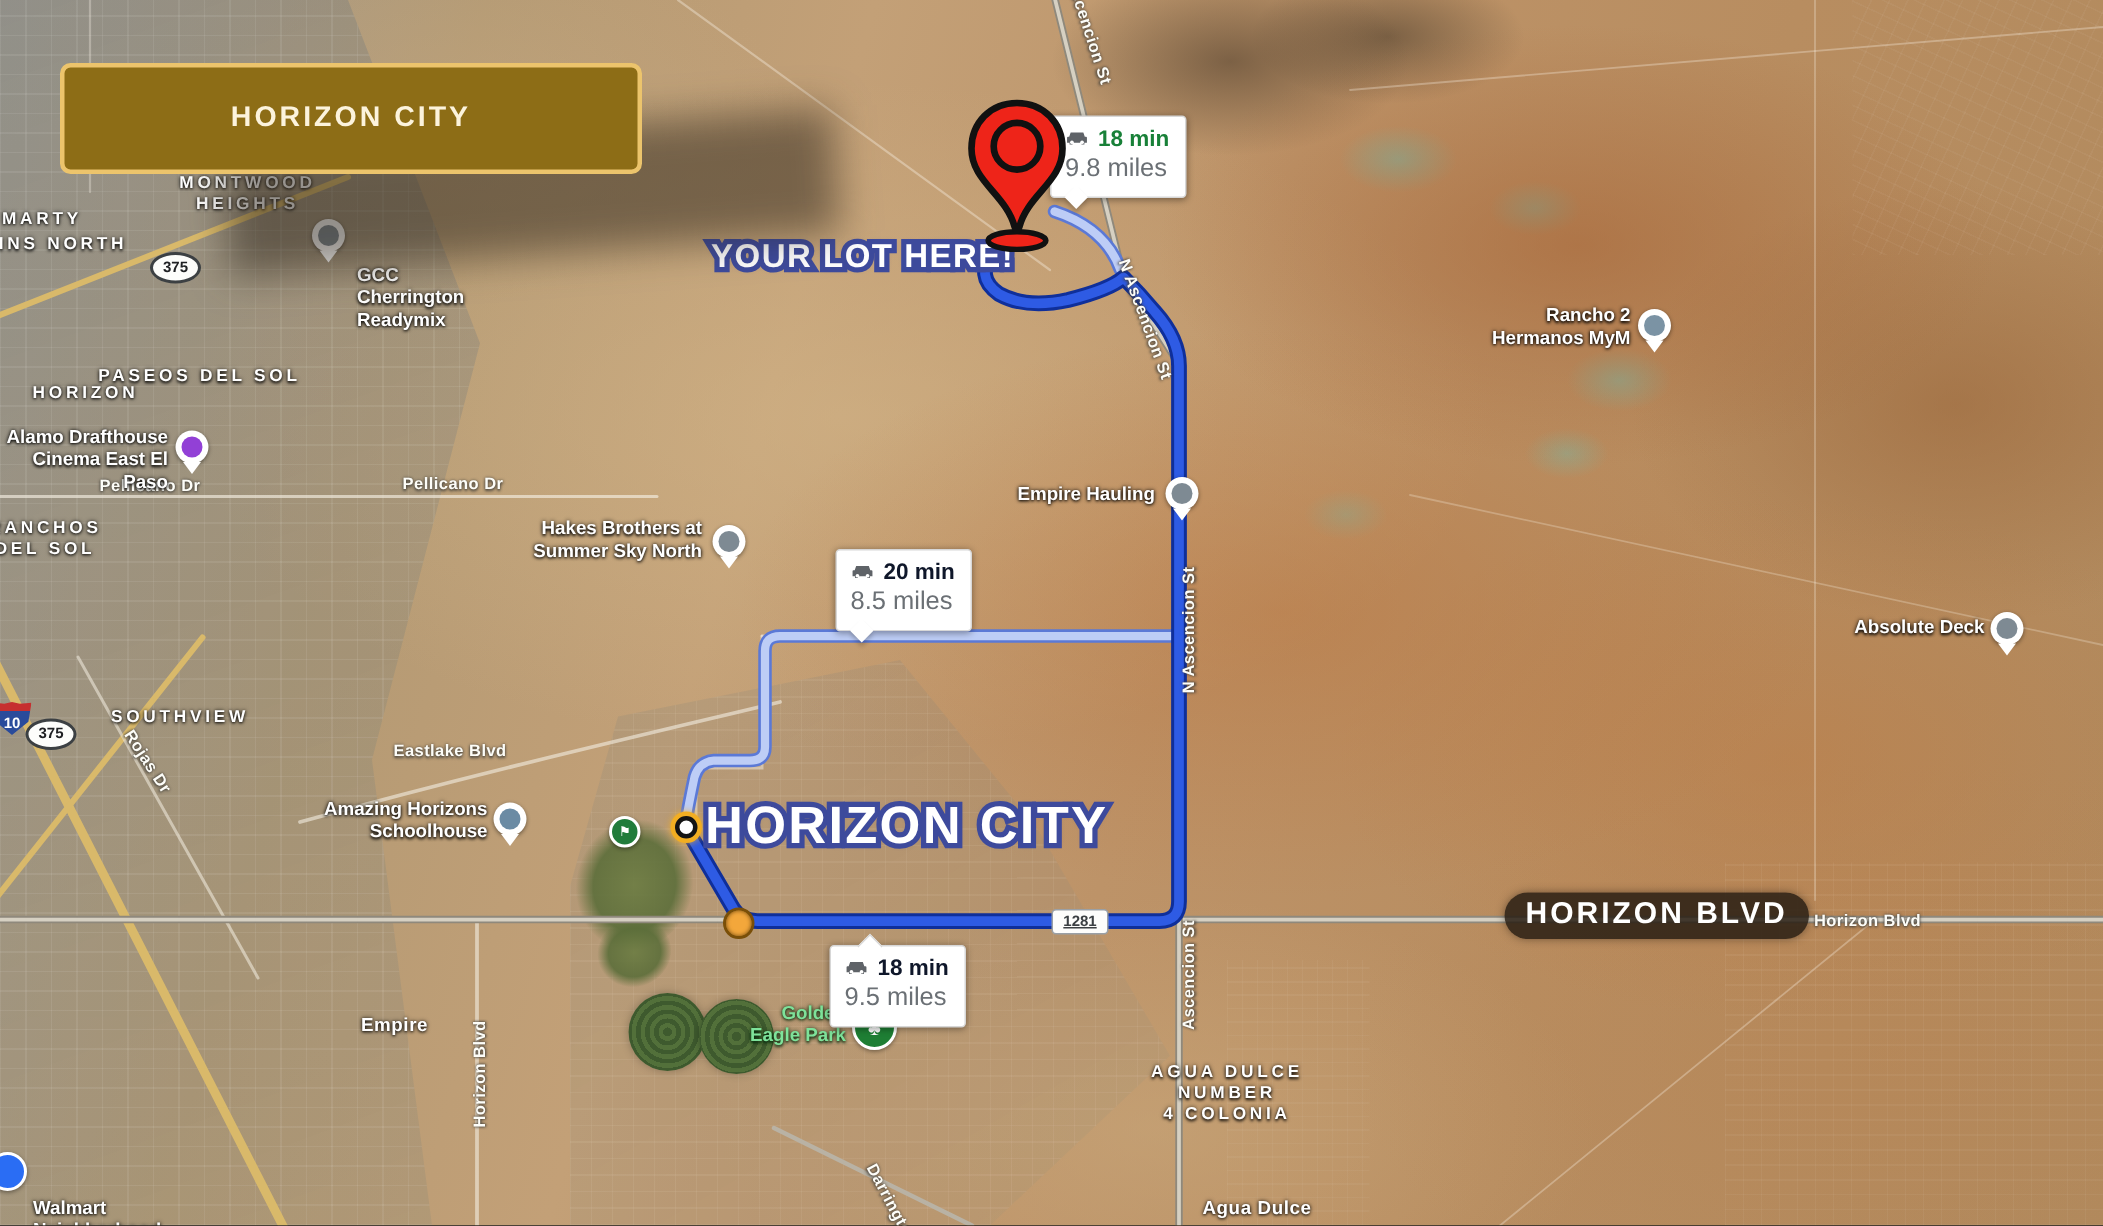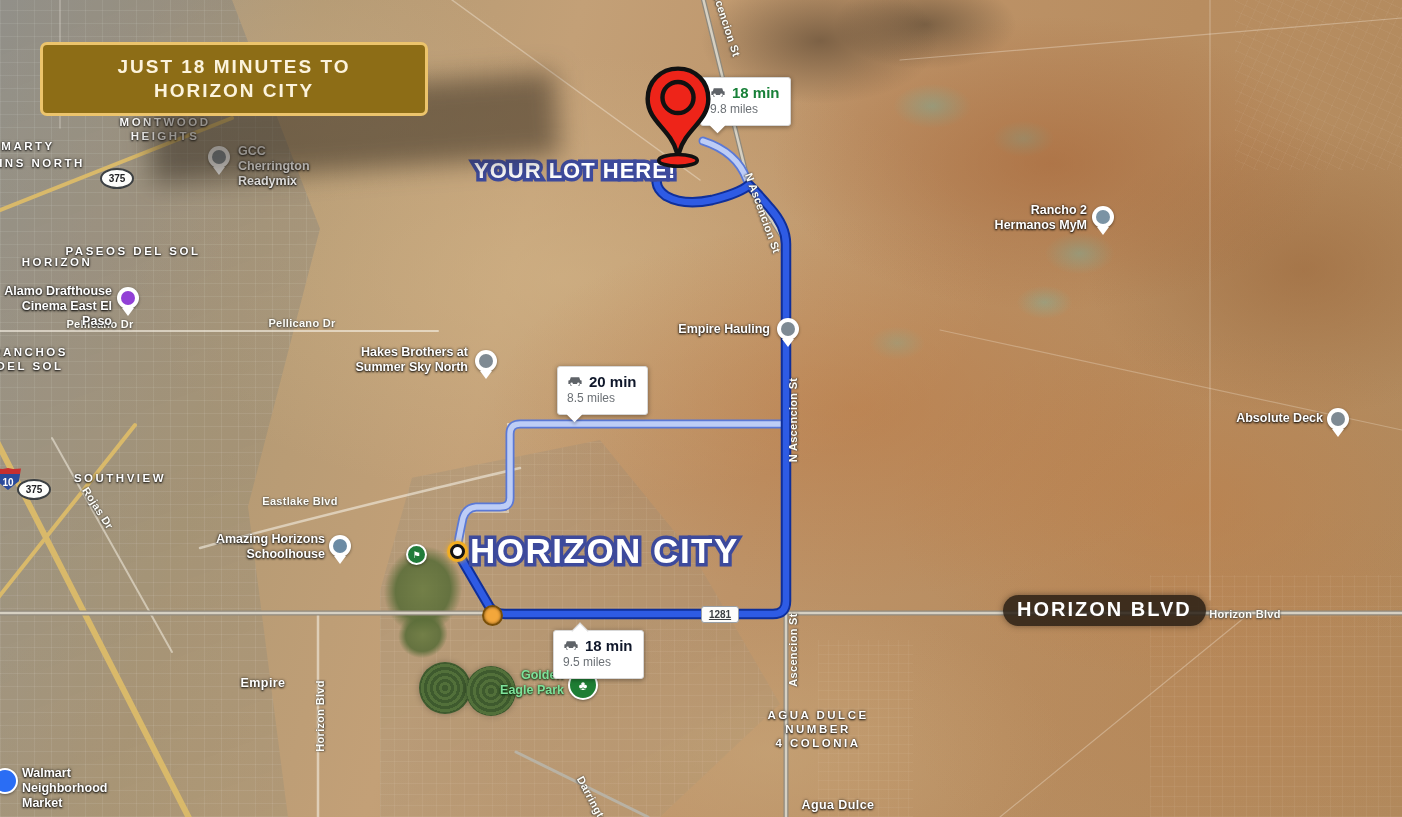--- a/index.html
+++ b/index.html
@@ -57,36 +57,36 @@
   .road-label{color:#fdfdf8;font-size:11px;font-weight:bold;letter-spacing:.3px;
     text-shadow:0 1px 2px rgba(70,66,60,.95),0 0 2px rgba(70,66,60,.9);}
   .area-label{color:#fff;font-size:11.5px;font-weight:bold;letter-spacing:2.5px;
     text-shadow:0 1px 2px rgba(0,0,0,.85),0 0 3px rgba(0,0,0,.7);line-height:14px;}
   .town-label{color:#fff;font-size:12.5px;font-weight:bold;letter-spacing:.4px;
     text-shadow:0 1px 2px rgba(0,0,0,.85),0 0 3px rgba(0,0,0,.7);}
   .poi{position:absolute;}
   .poi-label{position:absolute;color:#fff;font-size:12.5px;font-weight:bold;line-height:15px;white-space:pre-line;
     text-shadow:0 1px 2px rgba(0,0,0,.9),0 0 3px rgba(0,0,0,.85);}
   .poi-label.green{color:#7ee29a;text-shadow:0 1px 2px rgba(0,40,10,.9),0 0 3px rgba(0,40,10,.8);}
-  .ta-r{text-align:right;} .ta-l{text-align:left;}
+  .ta-r{text-align:right;} .ta-l{text-align:left;margin-top:32px;}
   
   .tpin{position:absolute;width:22px;height:22px;background:#fff;border-radius:50%;
     box-shadow:0 1px 3px rgba(0,0,0,.45);}
   .tpin::after{content:"";position:absolute;left:50%;bottom:-7px;transform:translateX(-50%);
     border:6px solid transparent;border-top:8px solid #fff;border-bottom:0;}
   .tpin .dot{position:absolute;inset:4px;border-radius:50%;background:#7e8a93;}
   .round-pin{position:absolute;border-radius:50%;display:flex;align-items:center;justify-content:center;
     color:#fff;font-weight:bold;border:2px solid #fff;box-shadow:0 1px 3px rgba(0,0,0,.4);}
   
   .badge{position:absolute;background:#fff;border:1px solid #d7d7d7;border-radius:3px;
     box-shadow:0 1px 5px rgba(0,0,0,.4);padding:6px 10px 9px 9px;z-index:40;}
   .badge .row{display:flex;align-items:center;gap:6px;}
   .badge .time{font-size:15px;font-weight:bold;color:#0f172a;white-space:nowrap;}
   .badge .time.green{color:#188038;}
-  .badge .dist{font-size:12px;color:#6b7075;margin-top:1px;white-space:nowrap;}
+  .badge .dist{font-size:17px;color:#6b7075;margin-top:1px;white-space:nowrap;}
   .badge::after{content:"";position:absolute;width:11px;height:11px;background:#fff;transform:rotate(45deg);}
   .badge.tail-bl::after{left:11px;bottom:-6px;box-shadow:2px 2px 3px rgba(0,0,0,.2);}
   .badge.tail-top::after{left:20px;top:-6px;border-left:1px solid #d7d7d7;border-top:1px solid #d7d7d7;}
   
   .ol{position:absolute;display:grid;z-index:35;}
   .ol span{grid-area:1/1;font-weight:800;white-space:nowrap;letter-spacing:1px;}
   .ol .stk{-webkit-text-stroke:7px #3d4a9c;color:#3d4a9c;text-shadow:0 0 4px #3d4a9c;}
   .ol .fil{color:#fff;}
   .ol.big span{font-size:35px;letter-spacing:1.5px;}
   .ol.med span{font-size:22px;}
@@ -315,16 +315,15 @@
     <span class="fil">YOUR LOT HERE!</span>
   </div>
   <div class="ol big" style="left:470px;top:531px;">
     <span class="stk">HORIZON CITY</span>
     <span class="fil">HORIZON CITY</span>
   </div>
   <div class="blob" style="left:1003px;top:595px;">HORIZON BLVD</div>
 
   <div class="banner-shadow"></div>
   <div class="banner">
-    <div>JUST 18 MINUTES TO</div>
     <div>HORIZON CITY</div>
   </div>
 </div>
 
 </body></html>

